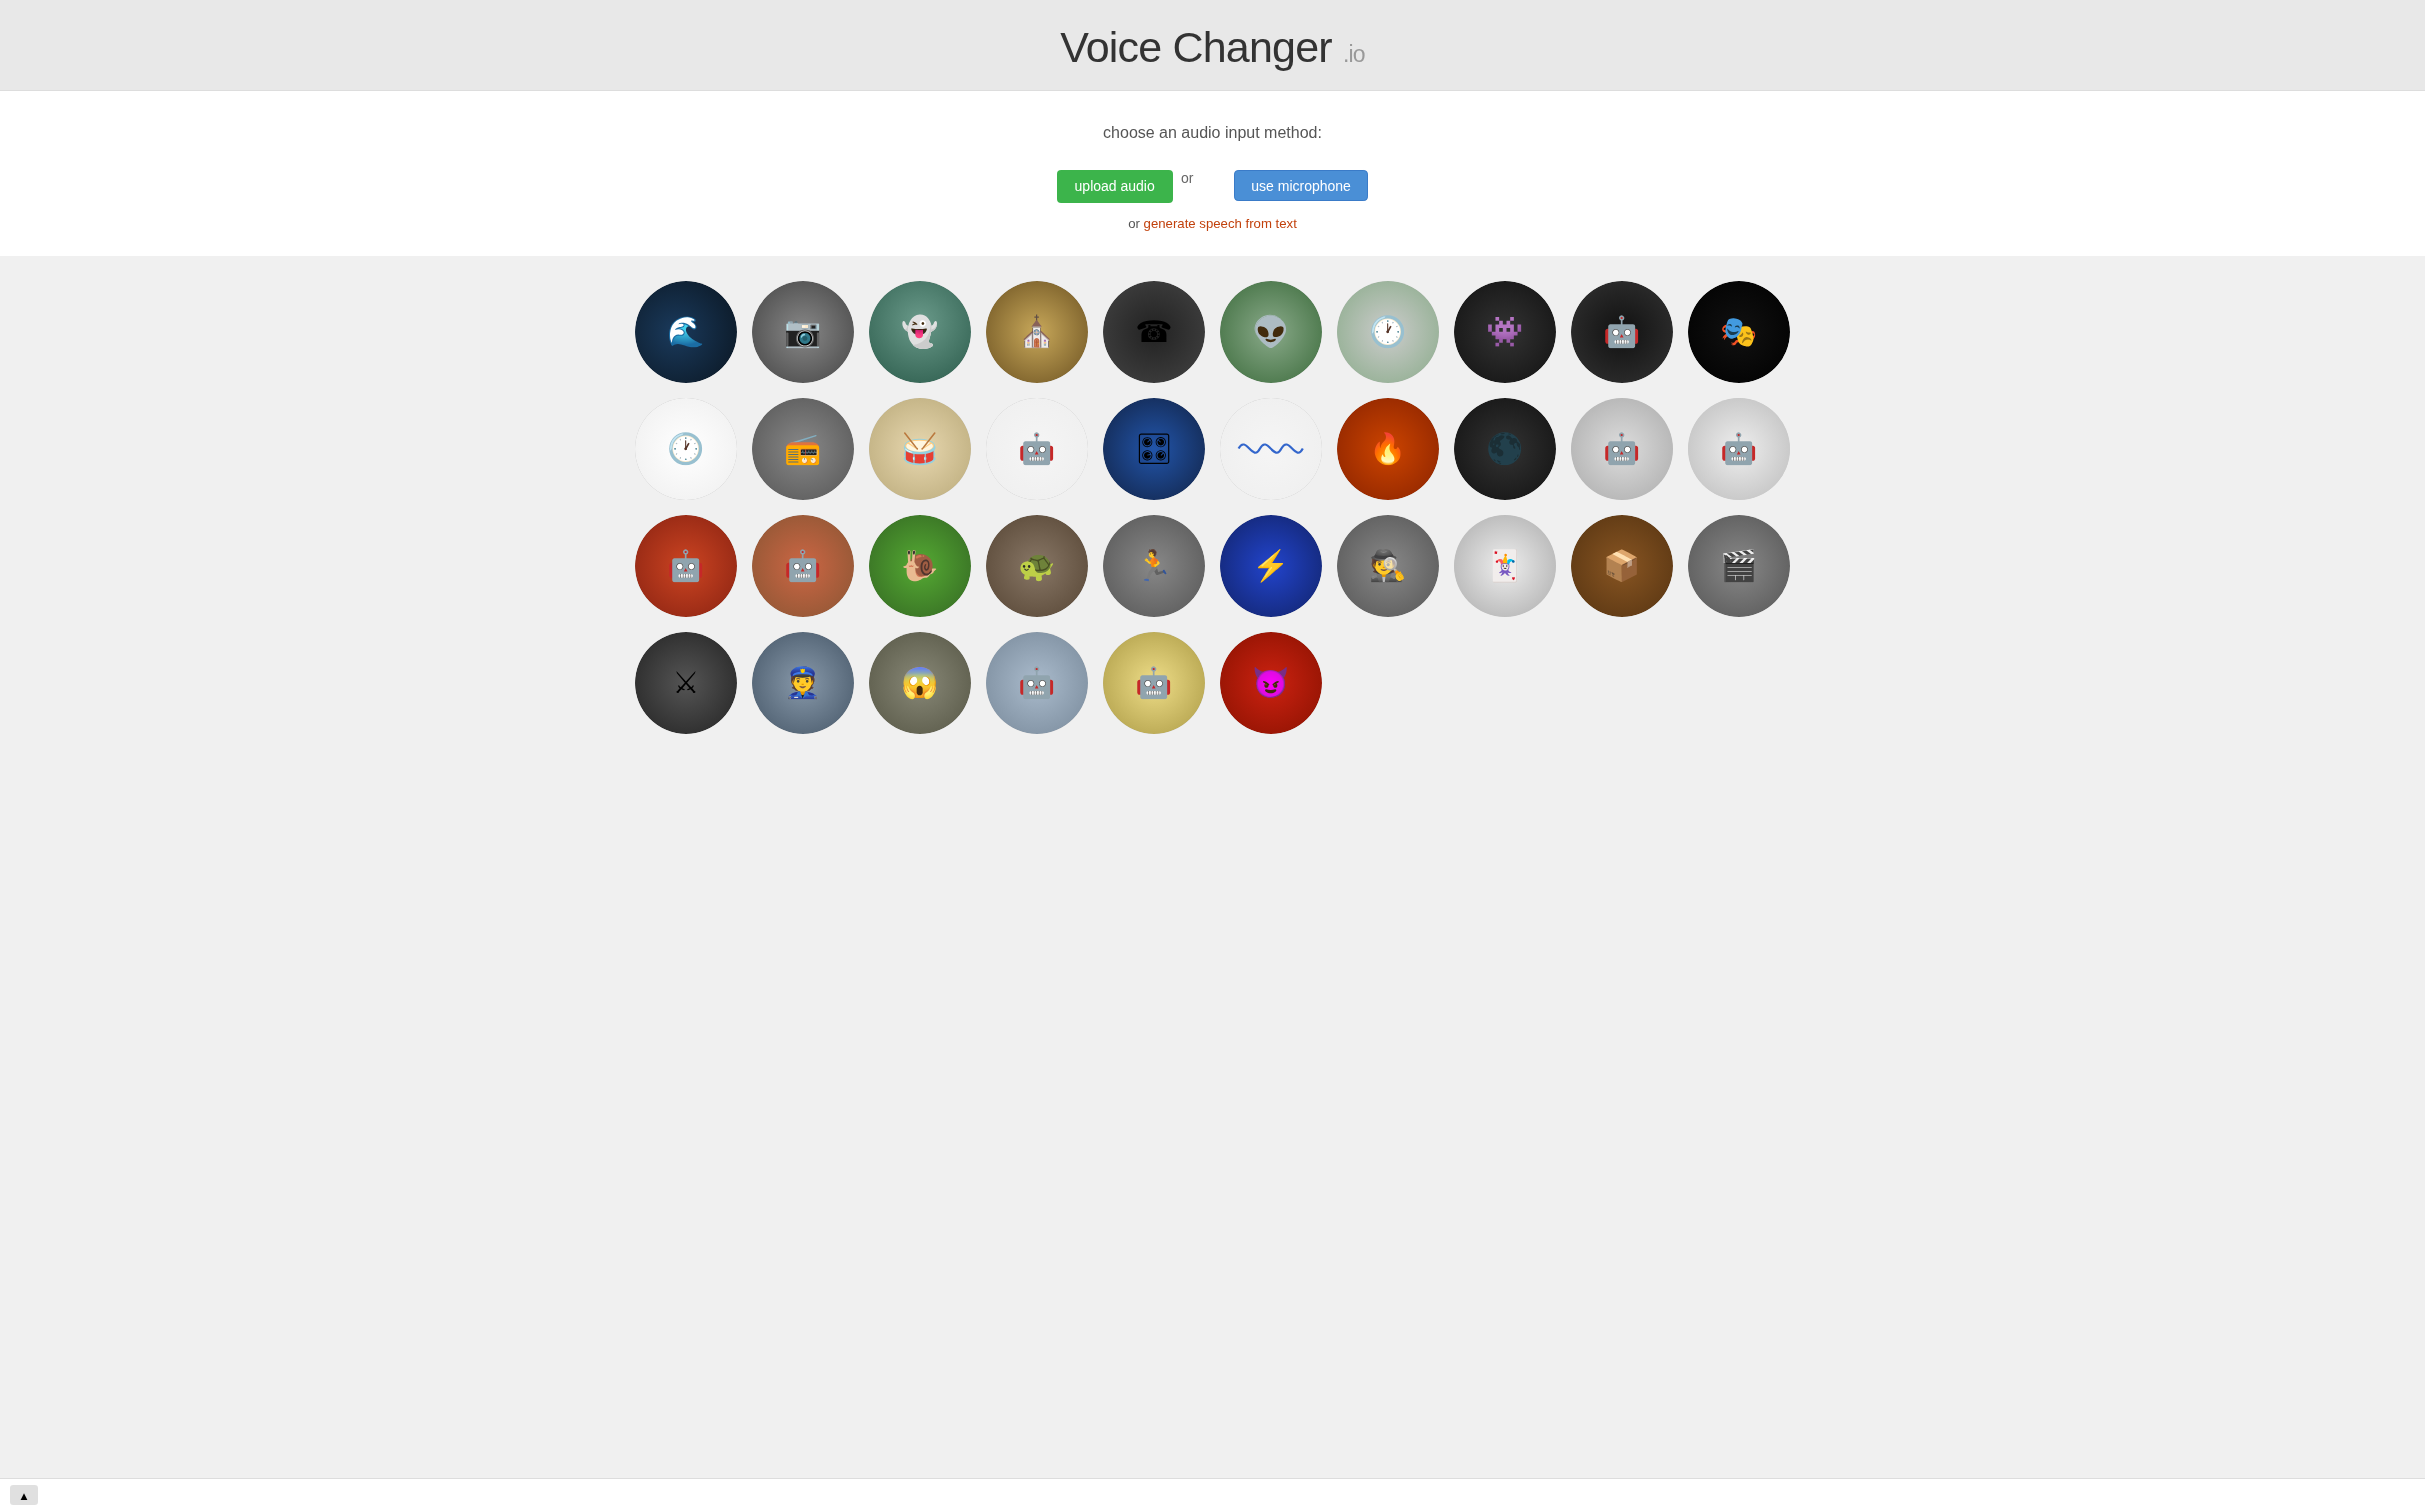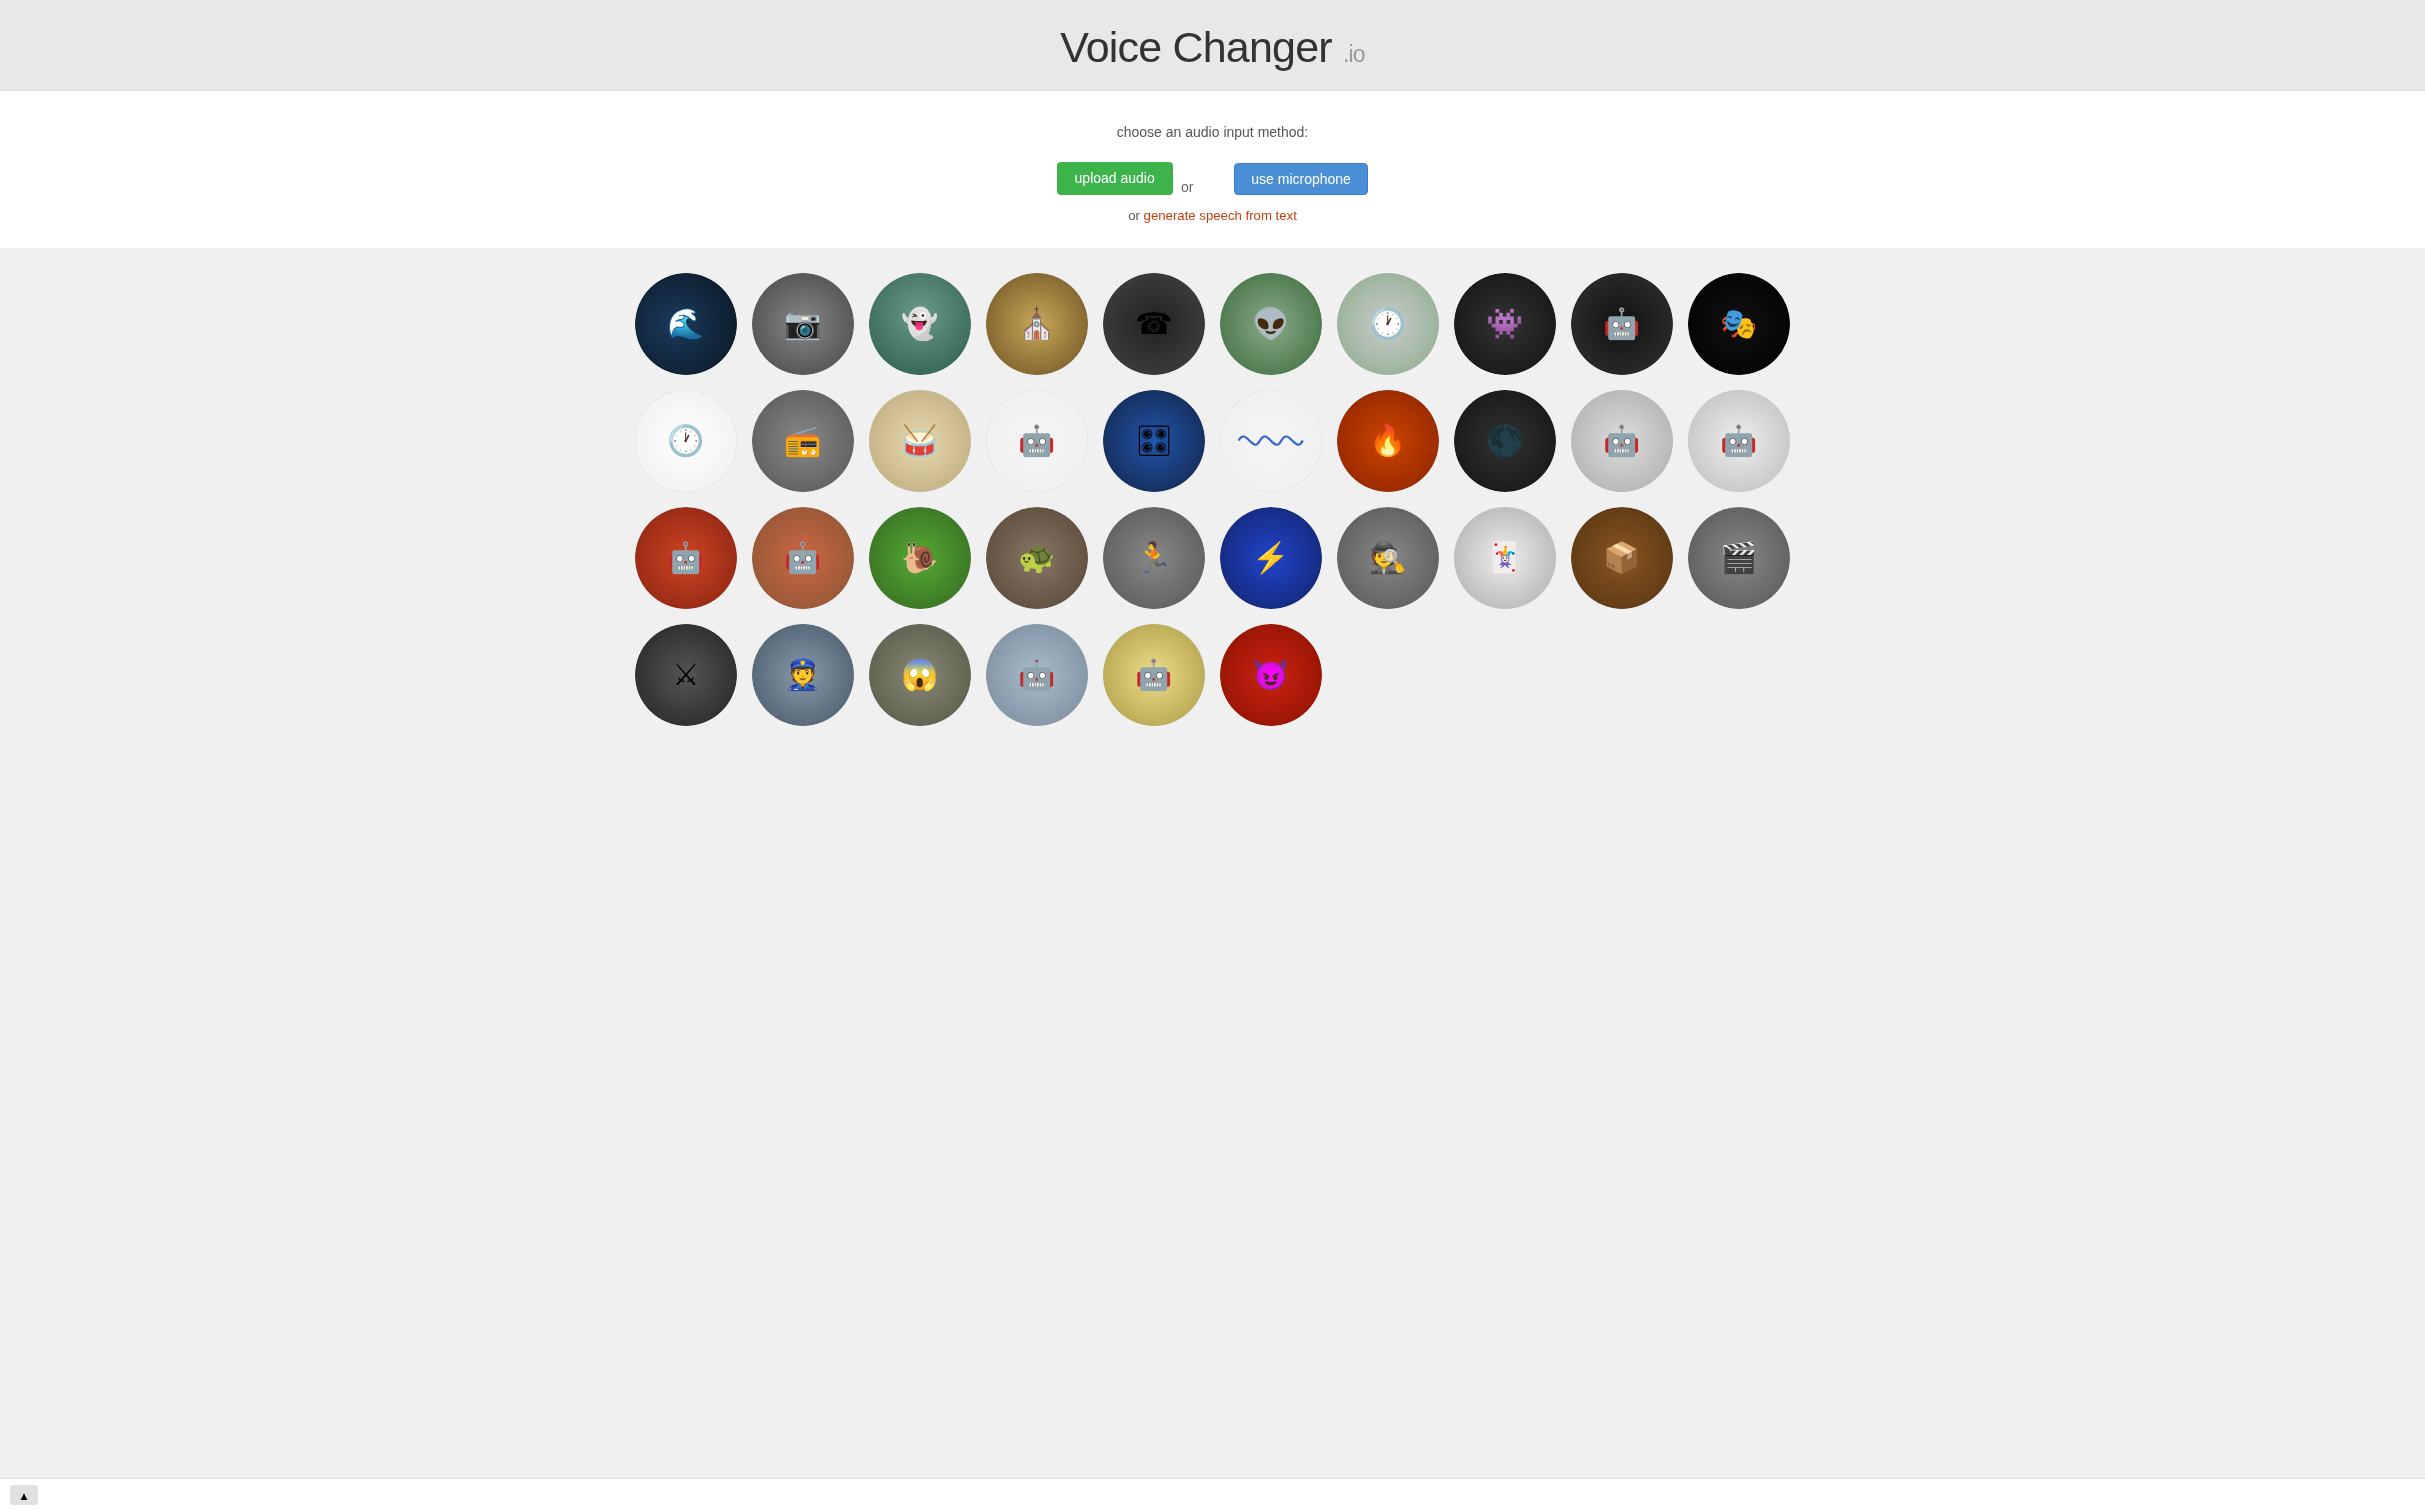--- a/index.html
+++ b/index.html
@@ -24,27 +24,27 @@
       font-size: 23px;
       color: #999;
       font-weight: 300;
     }
     .content-area {
       background: #fff;
       padding: 33px 0 25px;
       text-align: center;
     }
     .choose-label {
-      font-size: 14px;
+      font-size: 16px;
       color: #555;
-      margin-bottom: 22px;
+      margin-bottom: 28px;
     }
     .button-row {
       display: flex;
-      align-items: flex-end;
+      align-items: flex-start;
       justify-content: center;
       gap: 8.3px;
       margin-bottom: 13.2px;
     }
     .or-text {
       font-size: 14px;
       color: #666;
     }
     .btn-upload {
       background: #3cb44b;

